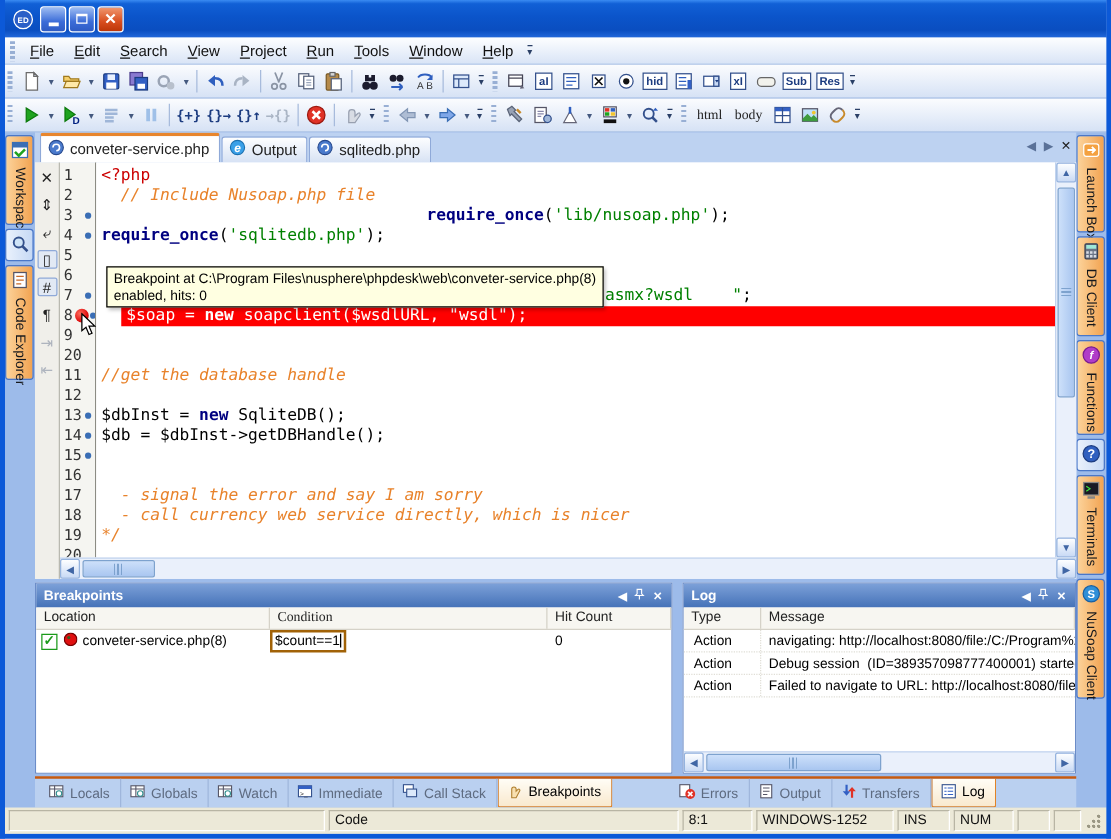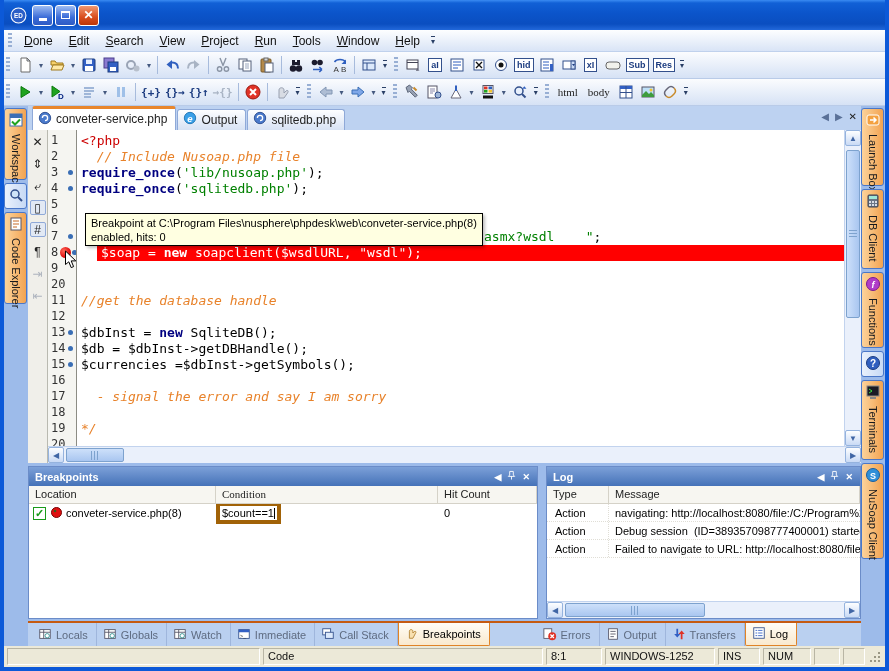--- a/index.html
+++ b/index.html
@@ -104,21 +104,21 @@
   .phead { height:19px; flex:0 0 19px; display:flex; align-items:center; padding:0 4px 0 6px;
     background:linear-gradient(180deg,#7CA0D8,#4572B8); color:#fff; font-size:11px; font-weight:bold; }
   .phead .spacer { flex:1; }
   .phead .hbtn { color:#fff; font-size:9px; padding:0 3px; }
   .colhead { height:18px; flex:0 0 18px; display:flex; background:#F7F6F1; border-bottom:1px solid #D5D2C8; font-size:11px; color:#222; }
   .colhead .col { padding:2px 0 0 6px; border-right:1px solid #D5D2C8; overflow:hidden; white-space:nowrap; }
   .pbody { flex:1; background:#fff; position:relative; overflow:hidden; }
   .bprow { display:flex; align-items:center; height:18px; font-size:11px; }
   .cbx { width:13px; height:13px; border:1px solid #1A9A1A; background:#fff; margin:0 3px 0 4px; font-size:11px; line-height:11px;
     color:#1A9A1A; text-align:center; font-weight:bold; }
-  .cond-input { width:214px; height:16px; border:4px solid #a16207; background:#fff; font-size:11px; padding:1px 2px; white-space:pre; overflow:hidden; }
+  .cond-input { width:214px; height:16px; border:2px solid #a16207; background:#fff; font-size:11px; padding:1px 2px; white-space:pre; overflow:hidden; }
   .caret { display:inline-block; width:1px; height:11px; background:#000; vertical-align:-2px; }
   .logrow { display:flex; height:18px; font-size:11px; align-items:center; border-bottom:1px dotted #E0DED6; }
   .logrow .type { flex:0 0 62px; padding-left:8px; border-right:1px dotted #E0DED6; height:100%; display:flex; align-items:center; }
   .logrow .msg { flex:1; padding-left:6px; white-space:pre; overflow:hidden; }
   .loghscroll { position:absolute; left:0; right:0; bottom:0; height:17px; background:#EAF0FB; border-top:1px solid #C2D3EE; }
 
   
   .btabs { flex:0 0 25px; display:flex; align-items:flex-start; background:#BAD0F0; border-top:2px solid #C55A11; padding-left:4px; }
   .btab { display:flex; align-items:center; gap:4px; padding:3px 8px 3px 6px; height:23px; font-size:11px; color:#5E6B80; border-right:1px solid #9FB6DC; }
   .btab.active { background:linear-gradient(180deg,#FFFDF6,#F9E9CE); border:1px solid #E08326; border-top:none; color:#000; border-radius:0 0 2px 2px; }
@@ -153,21 +153,21 @@
           <span class="glyph-restore"></span>
         </span>
       <span class="wbtn close">
           <span>✕</span>
         </span>
     </span>
   </div>
 
   <div class="menubar">
     <span class="grip"></span>
-    <span id="menu-items"><span class="mitem">Done</span><span class="mitem">Edit</span><span class="mitem">Search</span><span class="mitem">View</span><span class="mitem">Project</span><span class="mitem">Run</span><span class="mitem">Tools</span><span class="mitem">Window</span><span class="mitem">Help</span></span>
+    <span id="menu-items"><span class="mitem">File</span><span class="mitem">Edit</span><span class="mitem">Search</span><span class="mitem">View</span><span class="mitem">Project</span><span class="mitem">Run</span><span class="mitem">Tools</span><span class="mitem">Window</span><span class="mitem">Help</span></span>
     <span class="chev">▾</span>
   </div>
 
   <div class="toolrow" id="toolrow1">
       <span class="tgroup">
         <span class="grip"></span>
         <span class="tbtn">
           <span class="icon">
             <svg viewBox="0 0 16 16" width="16" height="16">
               <path d="M4 1h6l3 3v11H4z" fill="#fff" stroke="#6b6b6b"></path>
@@ -647,34 +647,34 @@
             <span class="gdot" style="top: 232px;"></span>
             <span class="gnum" style="top: 243px;">16</span>
             <span class="gnum" style="top: 259px;">17</span>
             <span class="gnum" style="top: 275px;">18</span>
             <span class="gnum" style="top: 291px;">19</span>
             <span class="gnum" style="top: 307px;">20</span>
           </div>
         <div class="codearea" id="codearea">
             <div class="cline" style="top: 3px;"><span class="seg tag">&lt;?php</span></div>
             <div class="cline" style="top: 19px;"><span class="seg com">  // Include Nusoap.php file</span></div>
-            <div class="cline" style="top: 35px;"><span class="seg kw">require_once</span><span class="seg pl">(</span><span class="seg str">'lib/nusoap.php'</span><span class="seg pl">);</span></div>
+            <div class="cline" style="top: 35px; text-align: center;"><span class="seg kw">require_once</span><span class="seg pl">(</span><span class="seg str">'lib/nusoap.php'</span><span class="seg pl">);</span></div>
             <div class="cline" style="top: 51px;"><span class="seg kw">require_once</span><span class="seg pl">(</span><span class="seg str">'sqlitedb.php'</span><span class="seg pl">);</span></div>
             <div class="cline" style="top: 67px;"></div>
             <div class="cline" style="top: 83px;"></div>
             <div class="cline" style="top: 99px;"><span style="display: inline-block; width: 403px;"></span><span class="seg str">asmx?wsdl    "</span><span class="seg pl">;</span></div>
             <div class="cline hl" style="top: 115px;"><span class="seg w">$soap = </span><span class="seg wb">new</span><span class="seg w"> soapclient($wsdlURL, "wsdl");</span></div>
             <div class="cline" style="top: 131px;"></div>
             <div class="cline" style="top: 147px;"></div>
             <div class="cline" style="top: 163px;"><span class="seg com">//get the database handle</span></div>
             <div class="cline" style="top: 179px;"></div>
             <div class="cline" style="top: 195px;"><span class="seg pl">$dbInst = </span><span class="seg kw">new</span><span class="seg pl"> SqliteDB();</span></div>
             <div class="cline" style="top: 211px;"><span class="seg pl">$db = $dbInst-&gt;getDBHandle();</span></div>
-            <div class="cline" style="top: 227px;"><span class="seg pl">$currencies =$dbInst-&gt;getSymbols();</span></div>
             <div class="cline" style="top: 259px;"><span class="seg com">  - signal the error and say I am sorry</span></div>
+            <div class="cline" style="top: 275px;"><span class="seg com">  - call currency web service directly, which is nicer</span></div>
             <div class="cline" style="top: 291px;"><span class="seg com">*/</span></div>
             <div class="cline" style="top: 307px;"></div>
           </div>
 
         <div class="vscroll">
           <span class="sbtn" style="top:0;left:0;">▲</span>
           <span class="sthumb" style="top:20px;left:1px;width:14px;height:168px;display:flex;">
               <span class="sgrip"></span>
             </span>
           <span class="sbtn" style="bottom:0;left:0;">▼</span>

